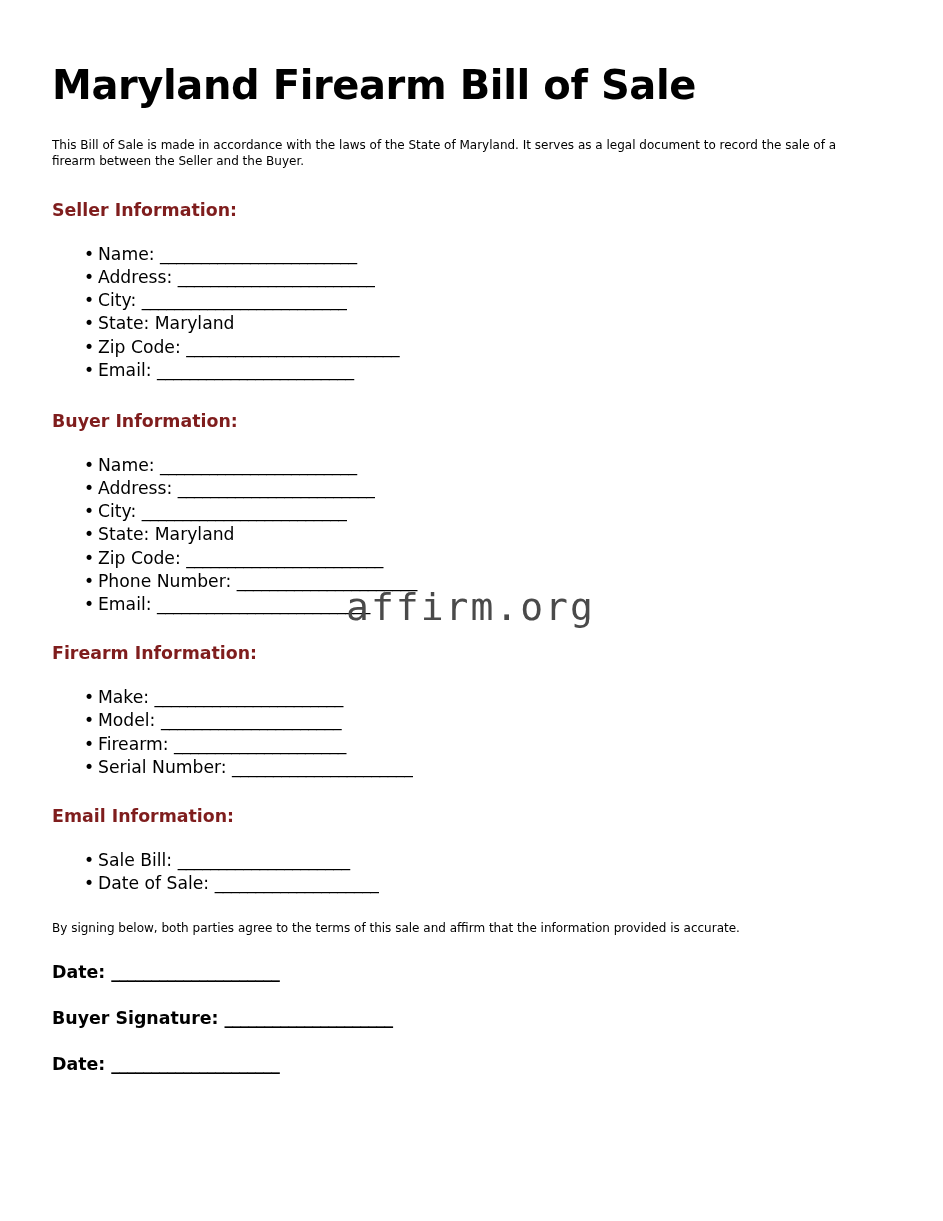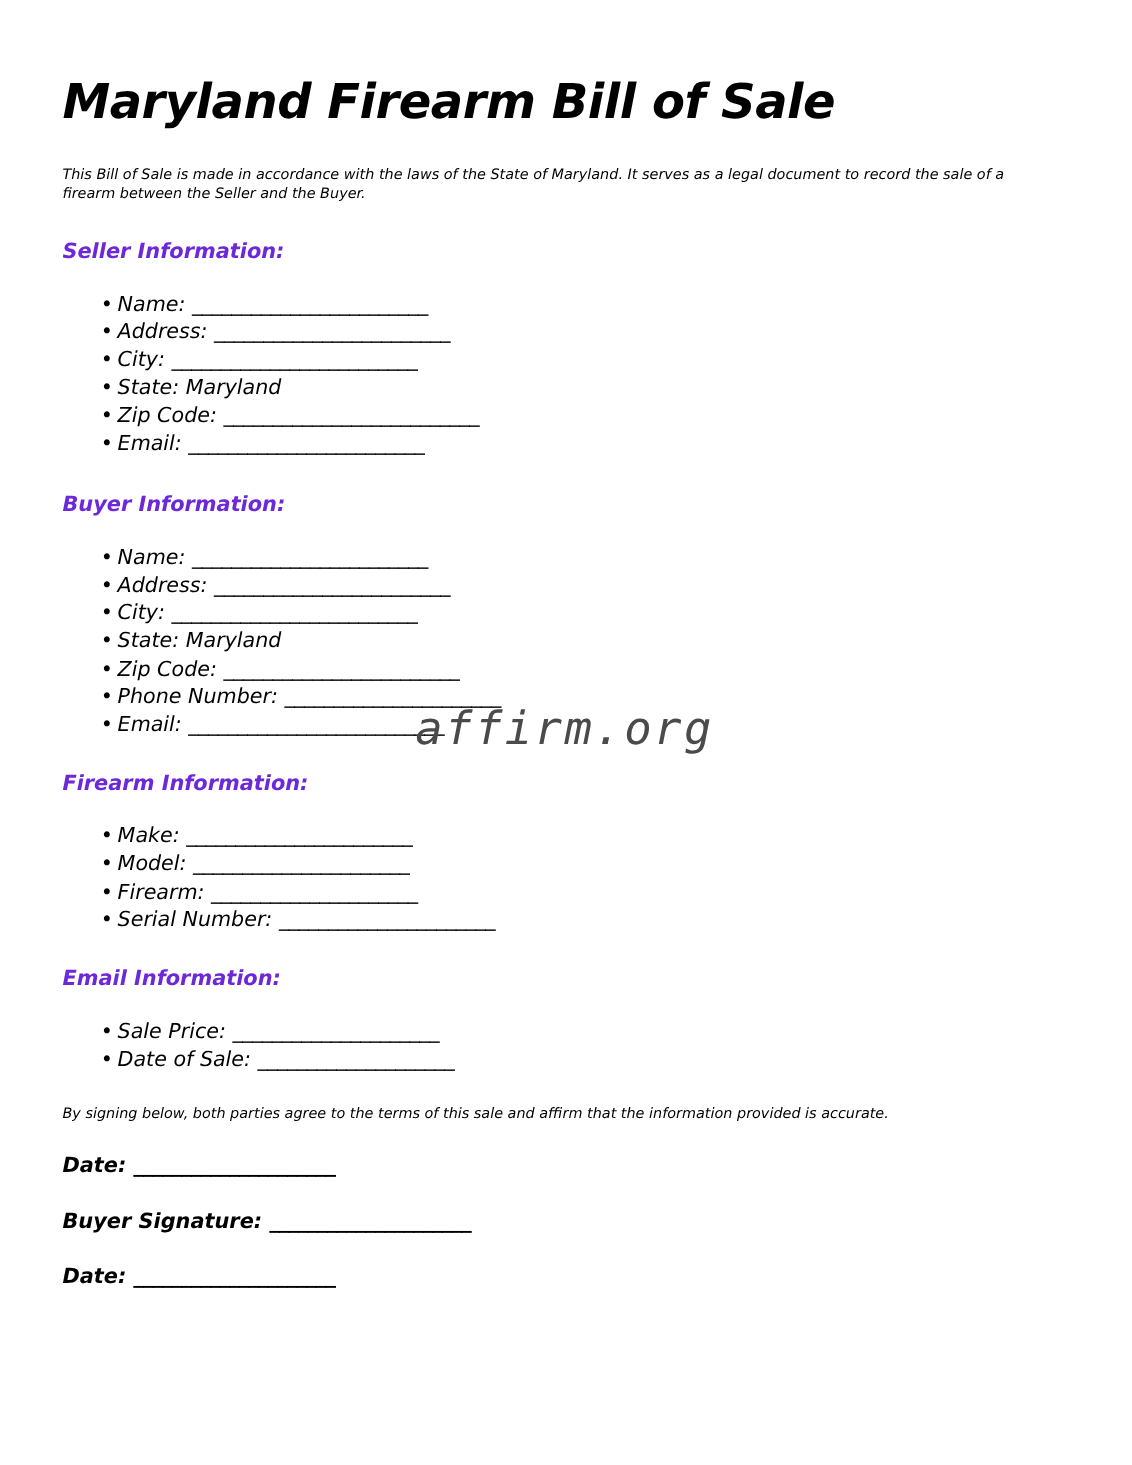--- a/index.html
+++ b/index.html
@@ -17,21 +17,20 @@
     -webkit-font-smoothing: antialiased;
   }
 
   .page {
     position: absolute;
     left: 0;
     top: 0;
     width: 943px;
     height: 1221px;
     background: #ffffff;
-    font-style: italic;
   }
 
   .content {
     position: absolute;
     left: 52px;
     top: 0;
     width: 830px;
   }
 
   
@@ -61,21 +60,21 @@
     margin-top: 26px;
     max-width: 760px;
   }
 
   
   .section-heading {
     font-size: 17.4px;
     font-weight: bold;
     line-height: 1.2;
     margin: 0;
-    color: #6d28d9;
+    color: #7f1d1d;
   }
   .sh-seller   { margin-top: 30px; }
   .sh-buyer    { margin-top: 29px; }
   .sh-firearm  { margin-top: 27px; }
   .sh-sale     { margin-top: 27px; }
 
   
   ul.field-list {
     list-style: none;
     margin: 0;
@@ -179,21 +178,21 @@
     <ul class="field-list list-firearm">
       <li><span class="field-label">Make:</span> <span class="blank">_______________________</span></li>
       <li><span class="field-label">Model:</span> <span class="blank">______________________</span></li>
       <li><span class="field-label">Firearm:</span> <span class="blank">_____________________</span></li>
       <li><span class="field-label">Serial Number:</span> <span class="blank">______________________</span></li>
     </ul>
 
     <h2 class="section-heading sh-sale">Email Information:</h2>
 
     <ul class="field-list list-sale">
-      <li><span class="field-label">Sale Price:</span> <span class="blank">_____________________</span></li>
+      <li><span class="field-label">Sale Bill:</span> <span class="blank">_____________________</span></li>
       <li><span class="field-label">Date of Sale:</span> <span class="blank">____________________</span></li>
     </ul>
 
     <p class="para para-sign">By signing below, both parties agree to the terms of this sale and affirm that the information provided is accurate.</p>
 
 
     <div class="sig-line sig-seller-date"><span>Date:</span> <span class="blank">_____________________</span></div>
 
     <div class="sig-line sig-buyer-sign"><span>Buyer Signature:</span> <span class="blank">_____________________</span></div>
 

